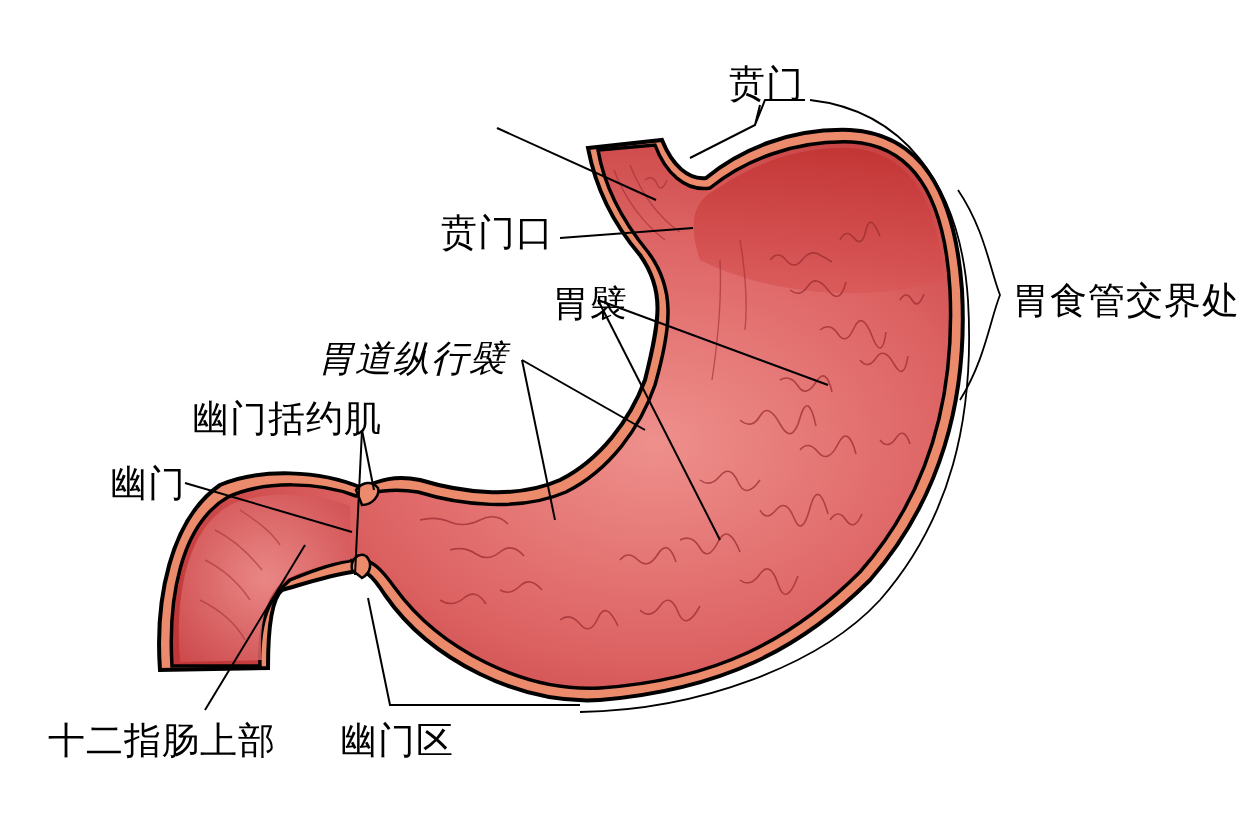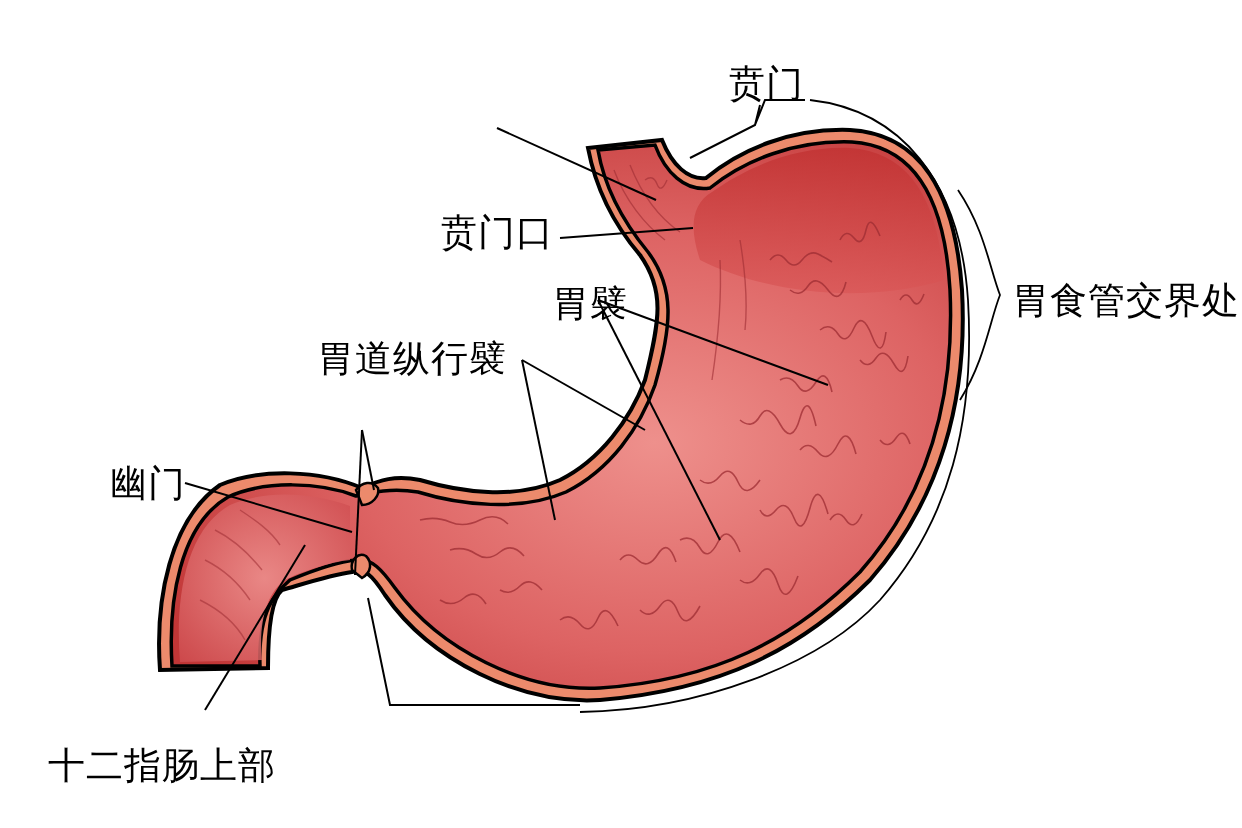--- a/index.html
+++ b/index.html
@@ -93,16 +93,18 @@
       <path d="M185,483 L352,532"></path>
       <path d="M205,710 L305,545"></path>
       <path d="M368,598 L390,705 L580,705"></path>
     </g>
   </svg>
 
   <div class="lbl" style="left:728px; top:65px;">贲门</div>
   <div class="lbl" style="left:440px; top:214px;">贲门口</div>
   <div class="lbl" style="left:1012px; top:282px;">胃食管交界处</div>
   <div class="lbl" style="left:520px; top:285px;margin-left:32px;">胃襞</div>
-  <div class="lbl" style="left:317px; top:340px;">胃道纵行襞</div>
+  <div class="lbl" style="left:317px; top:340px;font-style:italic;">胃道纵行襞</div>
+  <div class="lbl" style="left:192px; top:400px;">幽门括约肌</div>
   <div class="lbl" style="left:110px; top:465px;font-family:Liberation Serif, serif;">幽门</div>
-  <div class="lbl" style="left:48px; top:722px;margin-top:25px;">十二指肠上部</div>
+  <div class="lbl" style="left:48px; top:722px;">十二指肠上部</div>
+  <div class="lbl" style="left:340px; top:722px;">幽门区</div>
 </div>
 
 </body></html>

